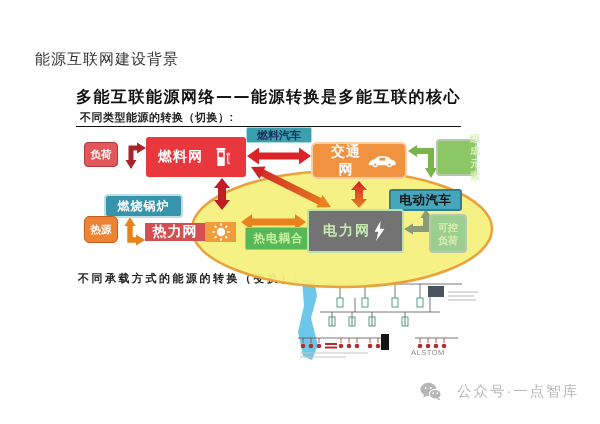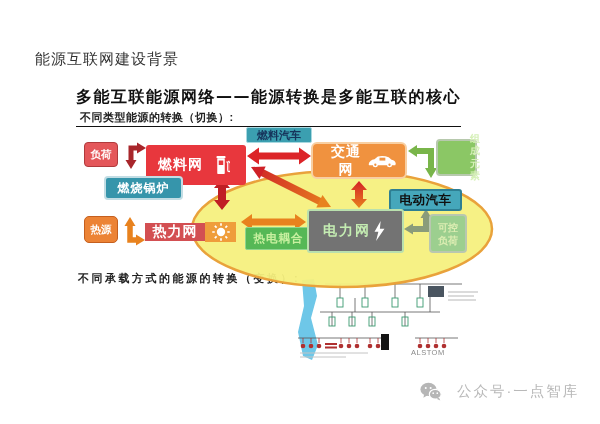--- a/index.html
+++ b/index.html
@@ -17,30 +17,30 @@
   #label-switch{left:80px;top:110px;font-size:11px;letter-spacing:0.5px;}
   #label-transform{left:78px;top:271px;font-size:11px;letter-spacing:2.5px;}
 
   
   .node{display:flex;align-items:center;justify-content:center;font-weight:bold;
         box-sizing:border-box;text-align:center;}
   #node-load{left:84px;top:142px;width:34px;height:25px;background:#e4575a;
     border:1.5px solid #b03a3c;border-radius:4px;color:#fff;font-size:10.5px;}
   #node-fuel-network{left:146px;top:137px;width:100px;height:40px;background:#e8373d;
     border-radius:3px;color:#fff;font-size:14px;letter-spacing:1px;
-    justify-content:space-between;padding:0 16px 0 12px;margin-top:8px;}
+    justify-content:space-between;padding:0 16px 0 12px;}
   #node-fuel-vehicle{left:246px;top:127px;width:66px;height:16px;background:#3b9fb0;
     border:1px solid #a8d8e0;border-radius:2px;color:#16355c;font-size:11px;}
   #node-traffic-network{left:311px;top:142px;width:96px;height:37px;background:#f0923f;
     border:2px solid #f8cfa2;border-radius:6px;color:#fff;font-size:14px;letter-spacing:1px;
     justify-content:space-between;padding:0 8px 0 12px;}
   #node-component{left:436px;top:139px;width:36px;height:37px;background:#8bc765;
     border:2px solid #b7c9ad;border-radius:4px;color:#d6f0b8;font-size:10px;
     flex-direction:column;line-height:1.25;padding-left:37px;}
-  #node-boiler{left:104px;top:176px;width:79px;height:24px;background:#3695ab;
+  #node-boiler{left:104px;top:194px;width:79px;height:24px;background:#3695ab;
     border:2px solid #c2dde4;border-radius:4px;color:#fff;font-size:12px;letter-spacing:1px;}
   #node-electric-vehicle{left:389px;top:189px;width:73px;height:22px;background:#45a7bb;
     border:2px solid #2e7f93;border-radius:3px;color:#101010;font-size:12.5px;letter-spacing:0.5px;}
   #node-heat-network{left:145px;top:211px;width:91px;height:41px;border-radius:3px;
     overflow:hidden;display:flex;padding:0;}
   #heat-network-main{flex:1;background:#d34f52;color:#fff;display:flex;align-items:center;
     justify-content:center;font-size:14px;font-weight:bold;letter-spacing:1px;}
   #heat-network-sun{width:31px;background:#ef9d3b;display:flex;align-items:center;justify-content:center;}
   #node-heat-source{left:84px;top:216px;width:34px;height:27px;background:#ec8335;
     border:1.5px solid #c55f1e;border-radius:5px;color:#fff;font-size:10.5px;}

